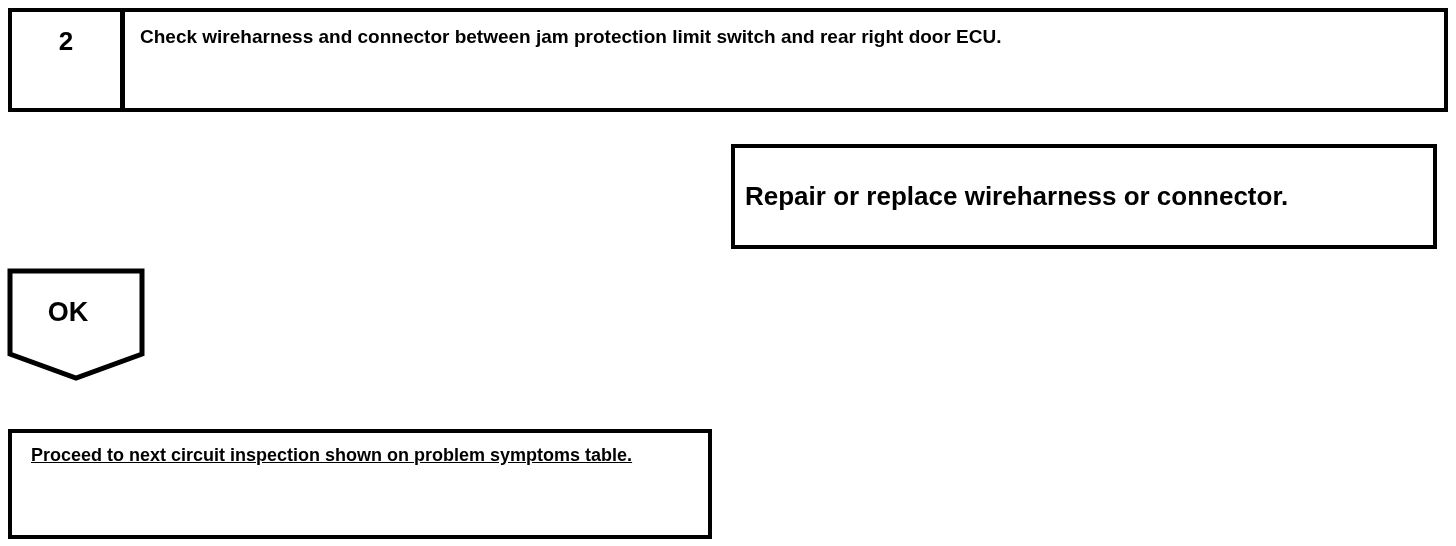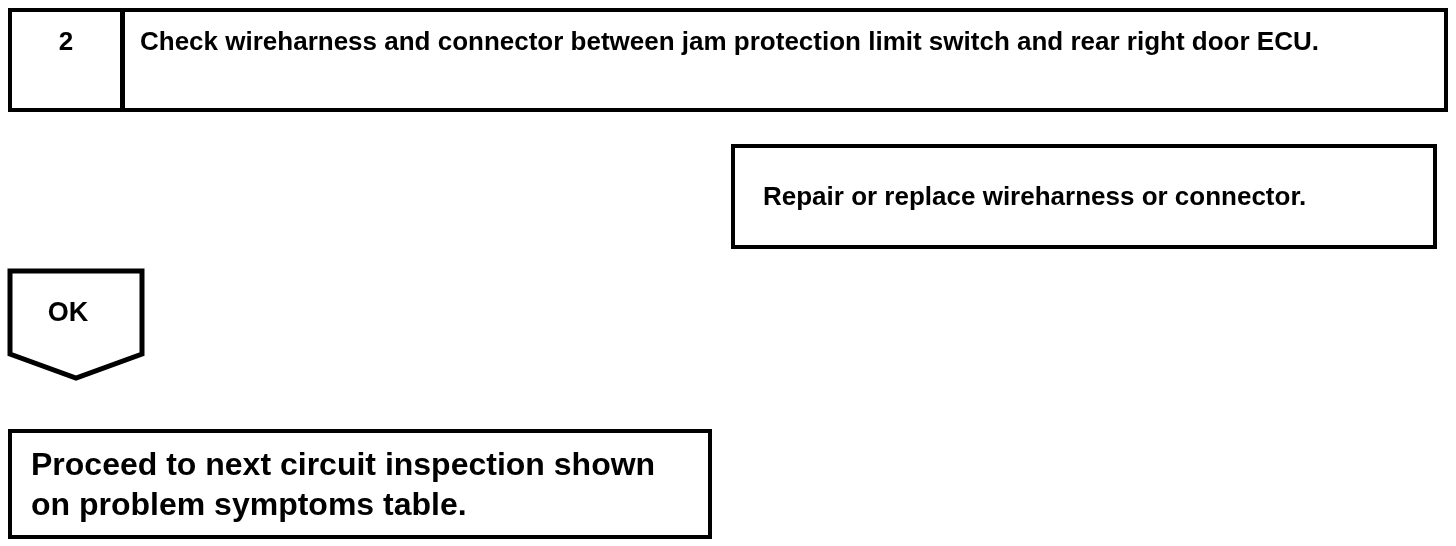--- a/index.html
+++ b/index.html
@@ -33,43 +33,44 @@
     border-right: 5px solid #000000;
     text-align: center;
     padding-top: 14px;
     font-weight: bold;
     font-size: 26px;
   }
   .step-text-cell {
     flex: 1;
     padding: 13px 26px 0 15px;
     font-weight: bold;
-    font-size: 26px;
+    font-size: 19px;
     line-height: 1.25;
   }
   .ng-action-box {
     left: 731px;
     top: 144px;
     width: 706px;
     height: 105px;
     display: flex;
     align-items: center;
-    padding-left: 28px;
+    padding-left: 10px;
     font-weight: bold;
     font-size: 26px;
   }
   .ok-action-box {
     left: 8px;
     top: 429px;
     width: 704px;
     height: 110px;
     padding: 11px 18px 6px 19px;
     font-weight: bold;
-    font-size: 32px;
+    font-size: 18px;
     line-height: 1.25;
+    text-decoration: underline;
   }
   .connector {
     position: absolute;
   }
   .ng-connector {
     left: 604px;
     top: 144px;
     width: 122px;
     height: 108px;
   }

